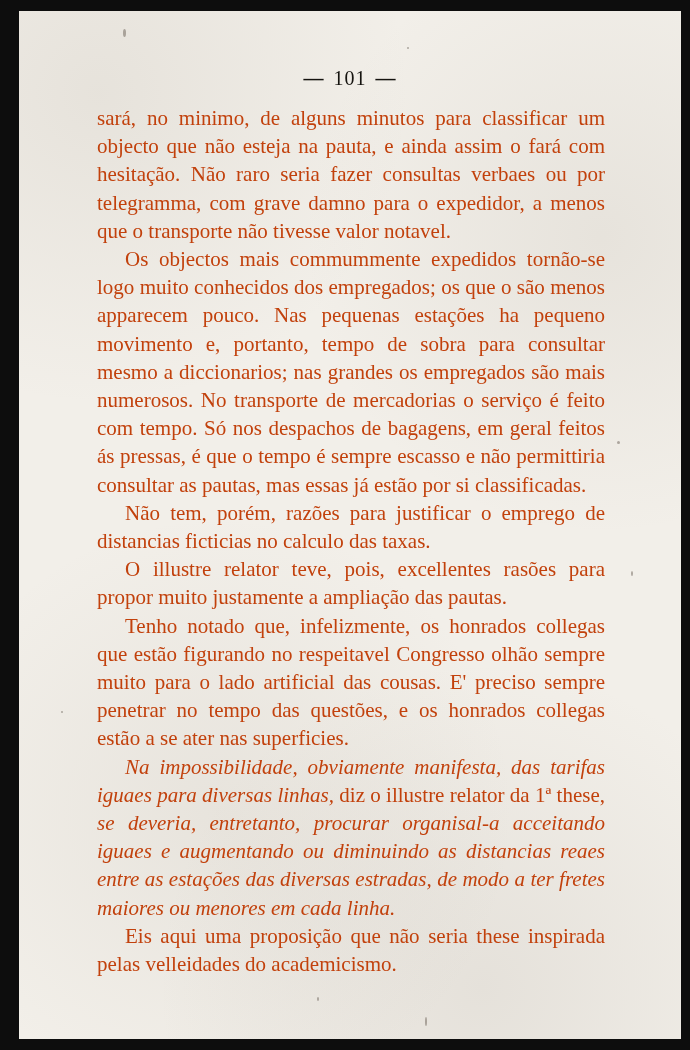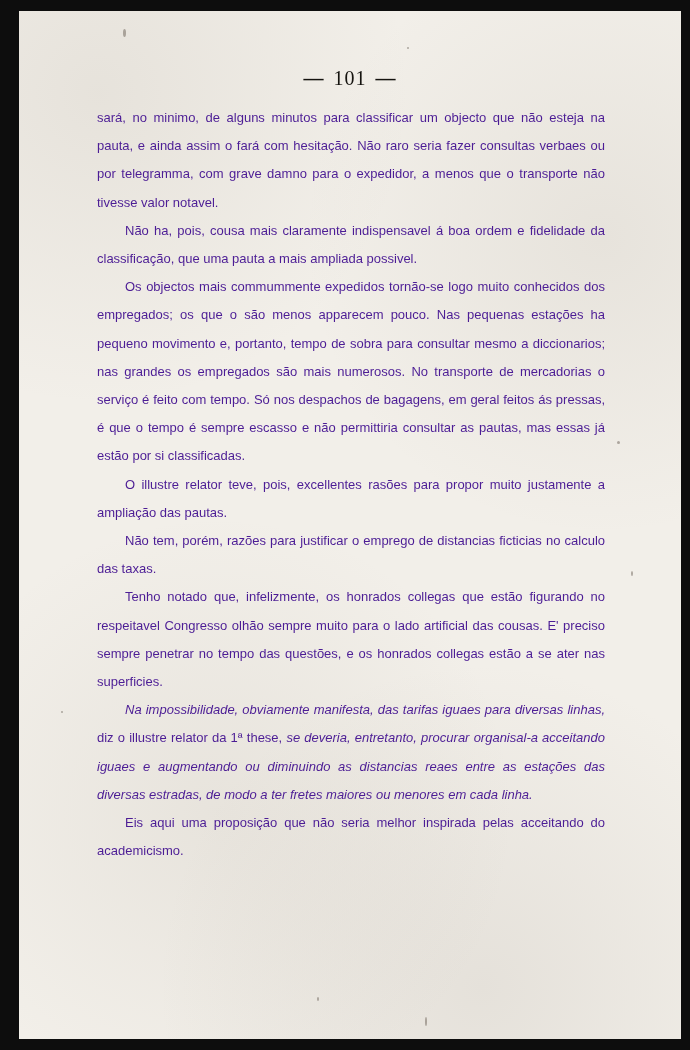--- a/index.html
+++ b/index.html
@@ -63,24 +63,24 @@
   .folio .dash {
     display: inline-block;
     padding: 0 9px;
     font-weight: bold;
   }
   .body-text {
     position: absolute;
     left: 78px;
     top: 93px;
     width: 508px;
-    font-family: Liberation Sans, sans-serif;
-    font-size: 13px;
+    font-family: Liberation Serif, serif;
+    font-size: 21px;
     line-height: 28.2px;
-    color: #4c1d95;
+    color: #c2410c;
     text-align: justify;
     text-justify: inter-word;
   }
   .body-text p {
     margin: 0;
     text-indent: 28px;
   }
   .body-text p.noindent {
     text-indent: 0;
   }
@@ -105,27 +105,26 @@
   <div class="scan">
 
     <div class="content">
 
       <div class="folio">
         <span class="dash">—</span><span>101</span><span class="dash">—</span>
       </div>
 
       <div class="body-text">
         <p class="noindent">sará, no minimo, de alguns minutos para classificar um objecto que não esteja na pauta, e ainda assim o fará com hesitação. Não raro seria fazer consultas verbaes ou por telegramma, com grave damno para o expedidor, a menos que o transporte não tivesse valor notavel.</p>
-        <p>Não ha, pois, cousa mais claramente indispensavel á boa ordem e fidelidade da classificação, que uma pauta a mais ampliada possivel.</p>
         <p>Os objectos mais commummente expedidos tornão-se logo muito conhecidos dos empregados; os que o são menos apparecem pouco. Nas pequenas estações ha pequeno movimento e, portanto, tempo de sobra para consultar mesmo a diccionarios; nas grandes os empregados são mais numerosos. No transporte de mercadorias o serviço é feito com tempo. Só nos despachos de bagagens, em geral feitos ás pressas, é que o tempo é sempre escasso e não permittiria consultar as pautas, mas essas já estão por si classificadas.</p>
+        <p>Não tem, porém, razões para justificar o emprego de distancias ficticias no calculo das taxas.</p>
         <p>O illustre relator teve, pois, excellentes rasões para propor muito justamente a ampliação das pautas.</p>
-        <p>Não tem, porém, razões para justificar o emprego de distancias ficticias no calculo das taxas.</p>
         <p>Tenho notado que, infelizmente, os honrados collegas que estão figurando no respeitavel Congresso olhão sempre muito para o lado artificial das cousas. E' preciso sempre penetrar no tempo das questões, e os honrados collegas estão a se ater nas superficies.</p>
         <p class="italic"><span>Na impossibilidade, obviamente manifesta, das tarifas iguaes para diversas linhas,</span><span class="roman"> diz o illustre relator da 1ª these, </span><span>se deveria, entretanto, procurar organisal-a acceitando iguaes e augmentando ou diminuindo as distancias reaes entre as estações das diversas estradas, de modo a ter fretes maiores ou menores em cada linha.</span></p>
-        <p>Eis aqui uma proposição que não seria melhor inspirada pelas acceitando do academicismo.</p>
+        <p>Eis aqui uma proposição que não seria these inspirada pelas velleidades do academicismo.</p>
       </div>
 
       <span class="speck" style="left:104px; top:18px; width:3px; height:8px;"></span>
       <span class="speck" style="left:388px; top:36px; width:2px; height:2px;"></span>
       <span class="speck" style="left:598px; top:430px; width:3px; height:3px;"></span>
       <span class="speck" style="left:612px; top:560px; width:2px; height:5px;"></span>
       <span class="speck" style="left:42px; top:700px; width:2px; height:2px;"></span>
       <span class="speck" style="left:298px; top:986px; width:2px; height:4px;"></span>
       <span class="speck" style="left:406px; top:1006px; width:2px; height:9px;"></span>
 

